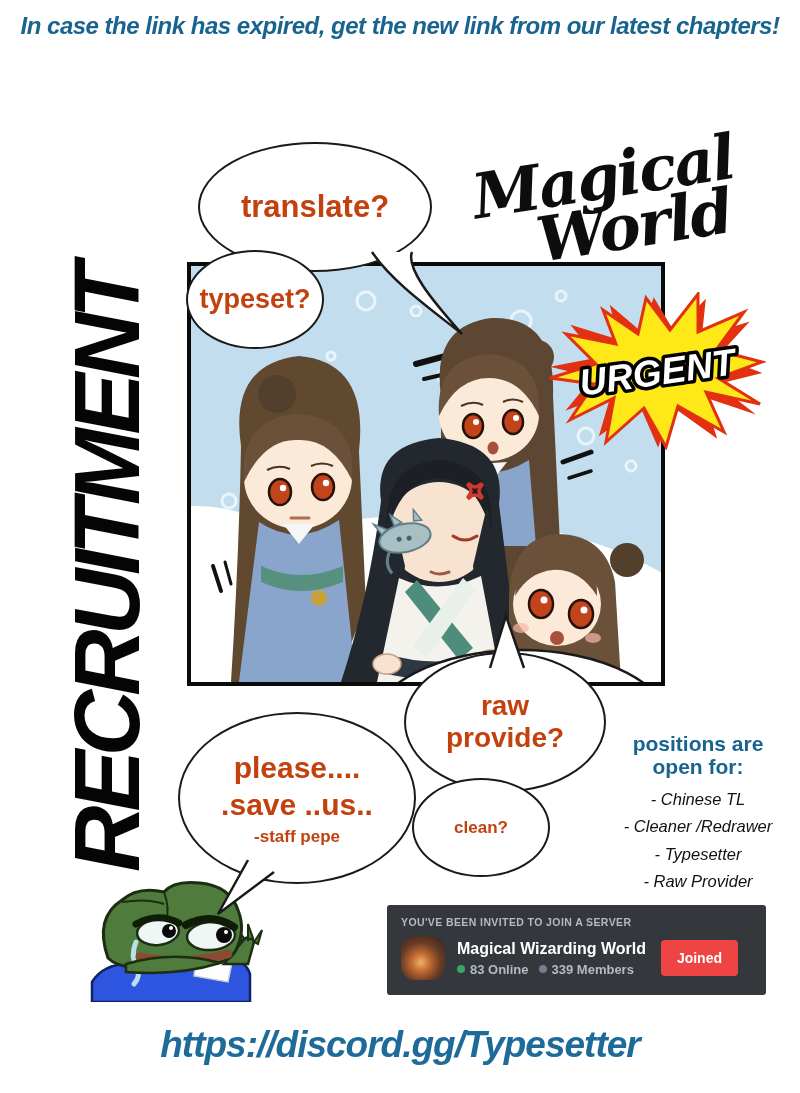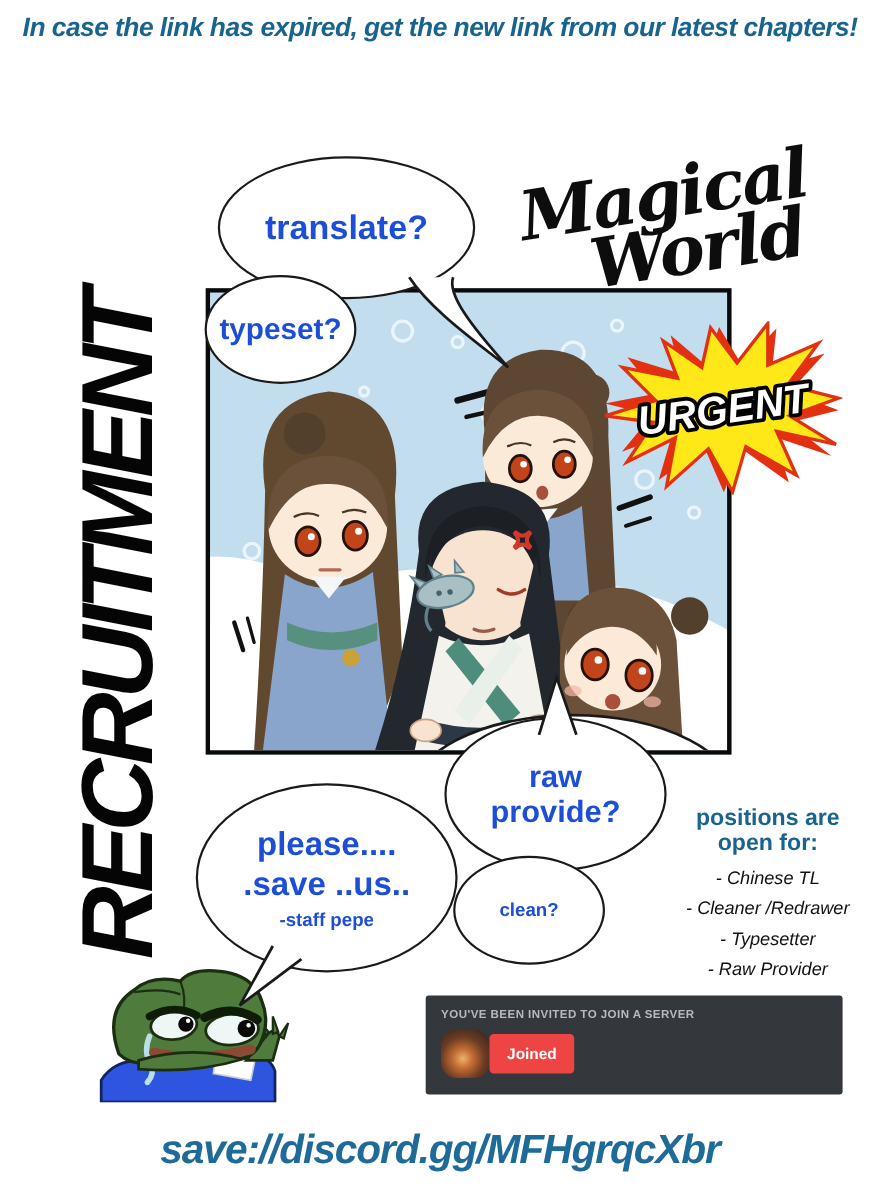--- a/index.html
+++ b/index.html
@@ -31,21 +31,21 @@
   .mw-line1 { font-size:62px; letter-spacing:-2px; }
   .mw-line2 { font-size:62px; letter-spacing:-2px; padding-left:46px; margin-top:-4px; }
 
   
   .urgent { position:absolute; left:548px; top:292px; width:218px; height:158px; z-index:7; }
 
   
   .bubble { position:absolute; background:#fff; border:2.5px solid #1a1a1a;
             border-radius:50%; display:flex; flex-direction:column;
             align-items:center; justify-content:center; z-index:8;
-            font-weight:bold; color:#1d4ed8; }
+            font-weight:bold; color:#c2410c; }
   .b-translate { left:198px; top:142px; width:234px; height:130px; font-size:31px; }
   .b-typeset   { left:186px; top:250px; width:138px; height:99px;  font-size:27px; }
   .b-raw       { left:404px; top:652px; width:202px; height:140px; font-size:28px; line-height:1.15; }
   .b-clean     { left:412px; top:778px; width:138px; height:99px;  font-size:17px; }
   .b-please    { left:178px; top:712px; width:238px; height:172px; font-size:30px; line-height:1.25; }
   .b-please .sig { font-size:17px; font-weight:bold; margin-top:2px; }
   .tail { position:absolute; z-index:9; pointer-events:none; }
 
   
   .positions { position:absolute; left:598px; top:732px; width:200px; text-align:center; }
@@ -298,19 +298,28 @@
     <path d="M58,80 Q52,94 59,106 Q63,114 56,122" stroke="#b9dfe8" stroke-width="5" fill="none" stroke-linecap="round"></path>
 
     <path d="M62,95 Q102,104 150,92" stroke="#8a4a33" stroke-width="9" fill="none" stroke-linecap="round"></path>
     <path d="M48,102 Q96,88 142,101 Q100,114 48,110 Z" fill="#4f7c3c" stroke="#1c2e12" stroke-width="2.5"></path>
   </svg>
 
   <div class="discord">
     <div class="dc-head">YOU'VE BEEN INVITED TO JOIN A SERVER</div>
     <div class="dc-row">
       <div class="dc-icon"></div>
+      <div class="dc-info">
+        <div class="dc-name">Magical Wizarding World</div>
+        <div class="dc-status">
+          <span class="dot dot-online"></span>
+          <span>83 Online</span>
+          <span class="dot dot-members"></span>
+          <span>339 Members</span>
+        </div>
+      </div>
       <button class="dc-join">Joined</button>
     </div>
   </div>
 
-  <div class="link">save://discord.gg/MFHgrqcXbr</div>
+  <div class="link">https://discord.gg/Typesetter</div>
 
 </div>
 
 </body></html>

